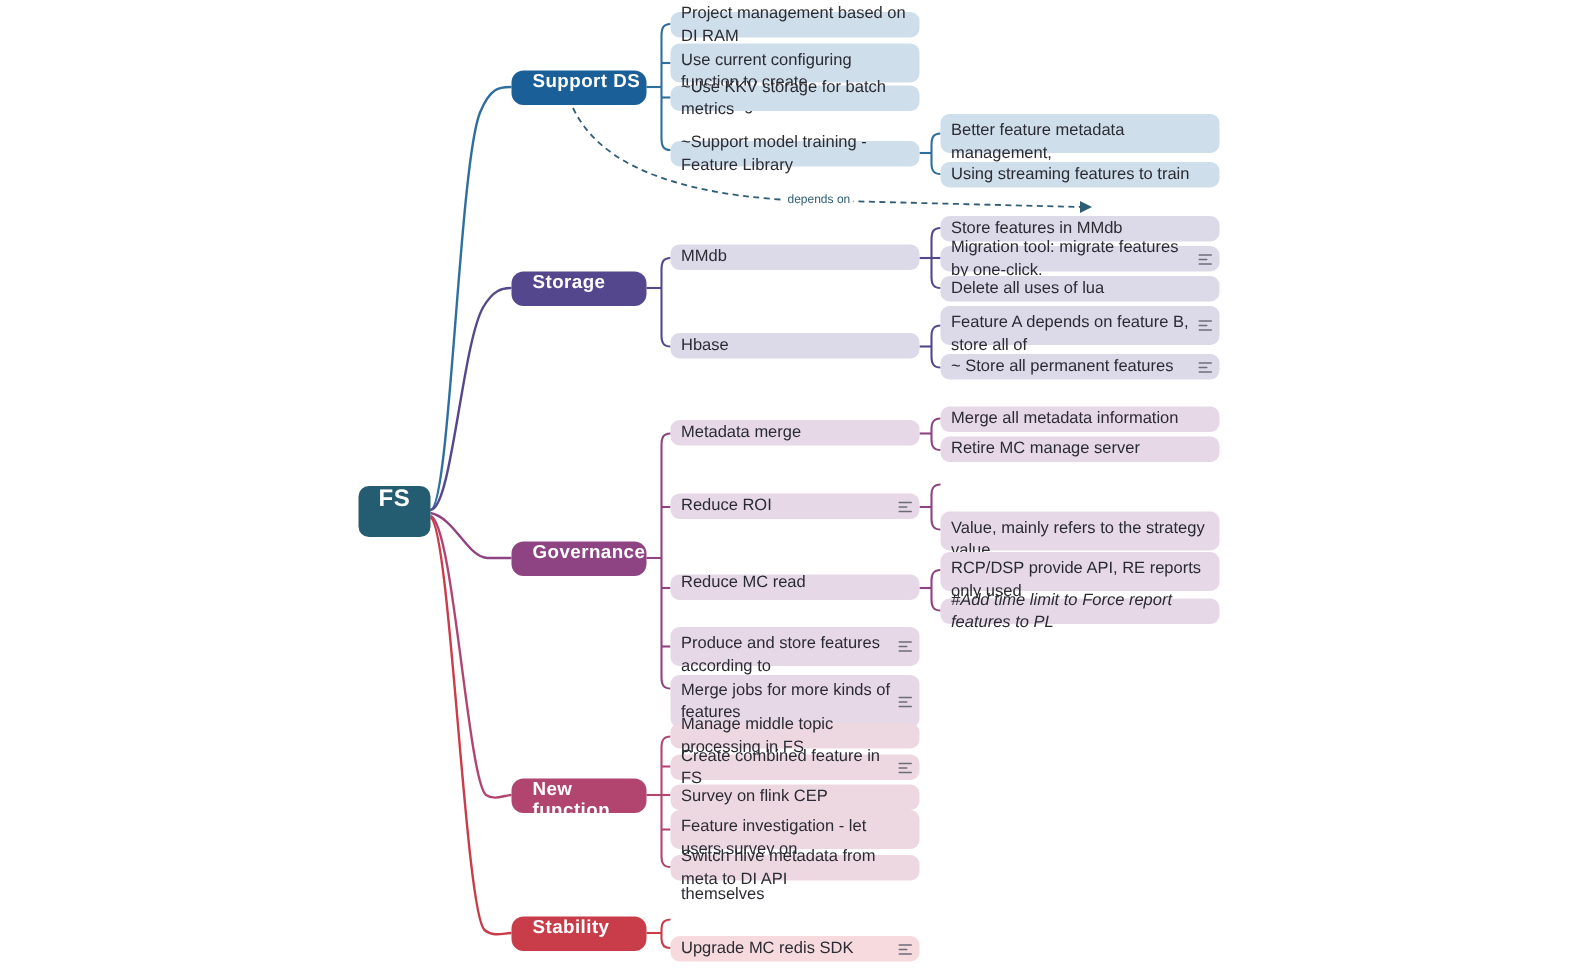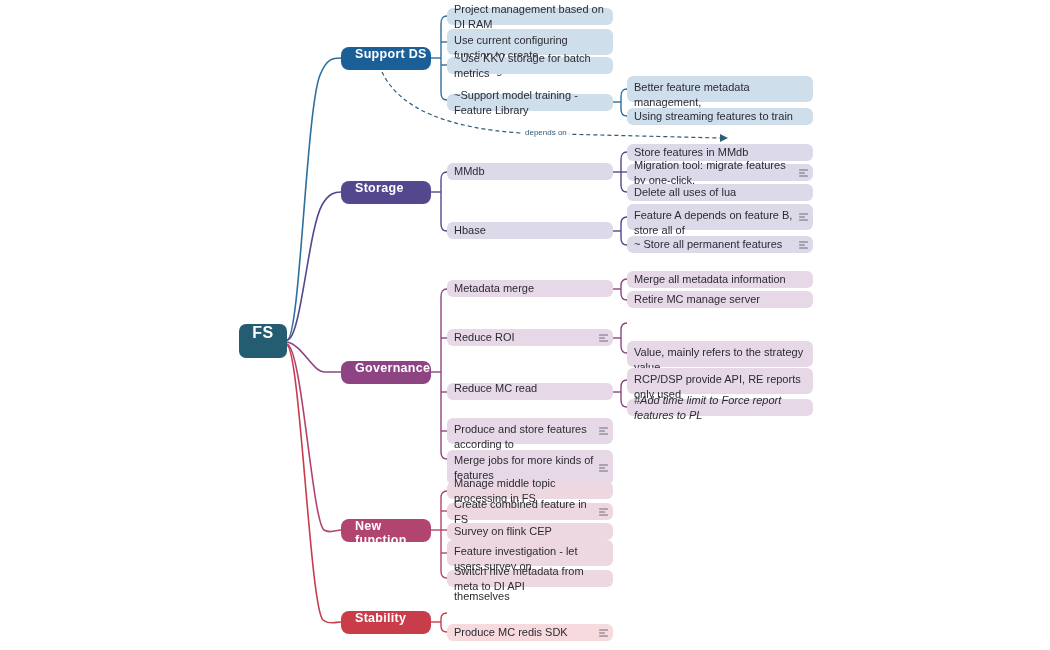--- a/index.html
+++ b/index.html
@@ -275,21 +275,21 @@
   </div>
   <div class="node leaf" style="left:447px;top:570px;width:166px;height:17px;background:#edd7e0;">
     <span class="txt">Switch hive metadata from meta to DI API</span>
   </div>
 
   <div class="node branch" style="left:341px;top:611px;width:90px;height:23px;background:#c93c4a;">
     <span class="txt">Stability</span>
   </div>
 
   <div class="node leaf" style="left:447px;top:624px;width:166px;height:17px;background:#f6dadd;padding-right:18px;">
-    <span class="txt">Produce MC redis SDK</span>
+    <span class="txt">Upgrade MC redis SDK</span>
     <span class="note-icon">
         <i></i>
         <i></i>
         <i></i>
       </span>
   </div>
 
 </div>
 
 </body></html>

